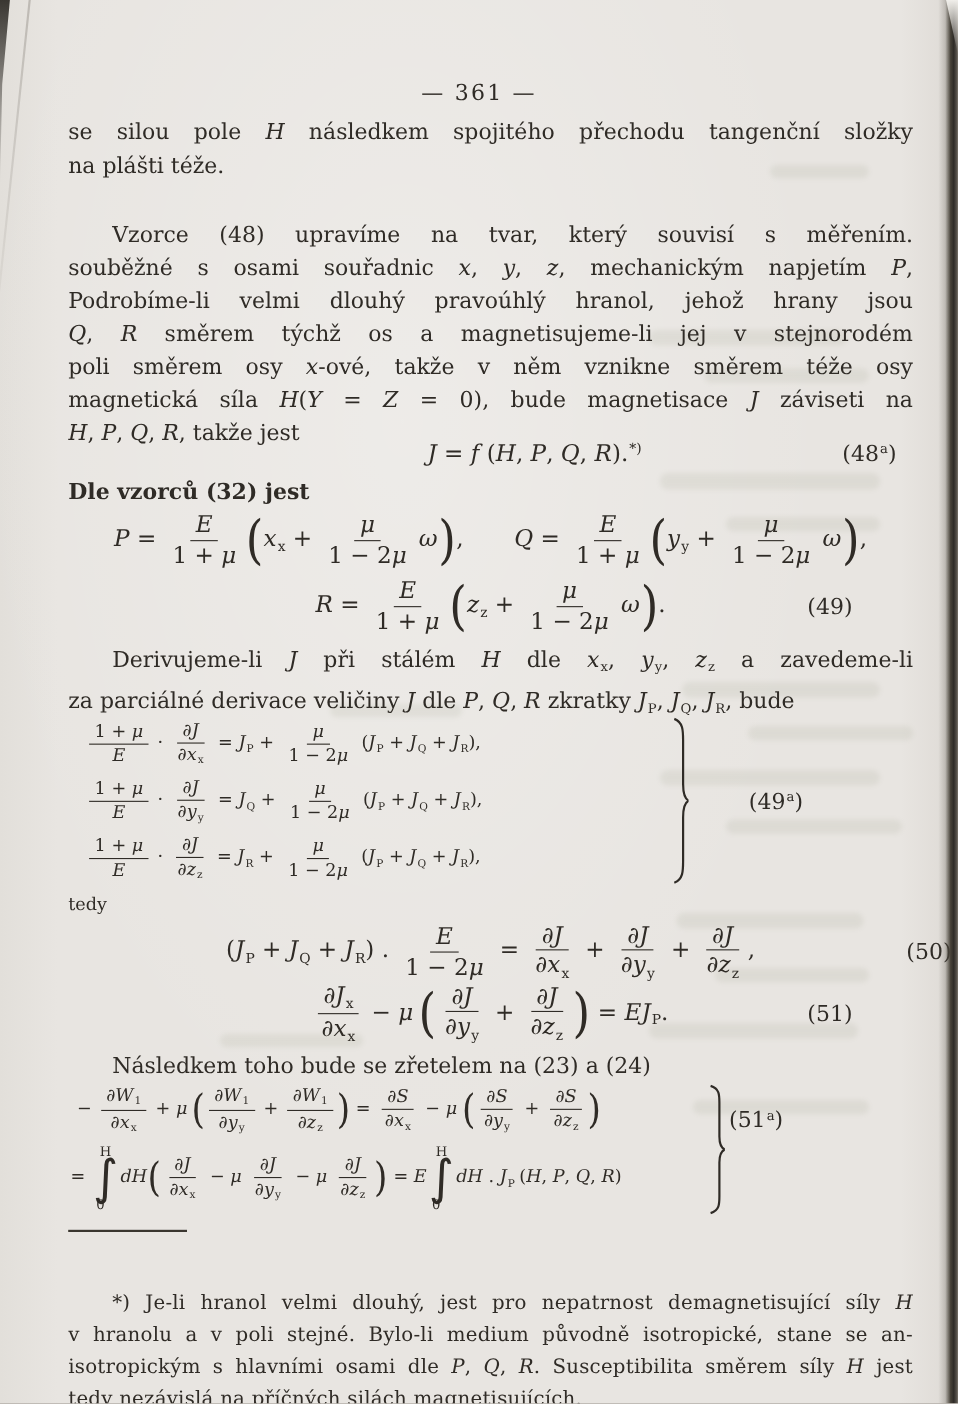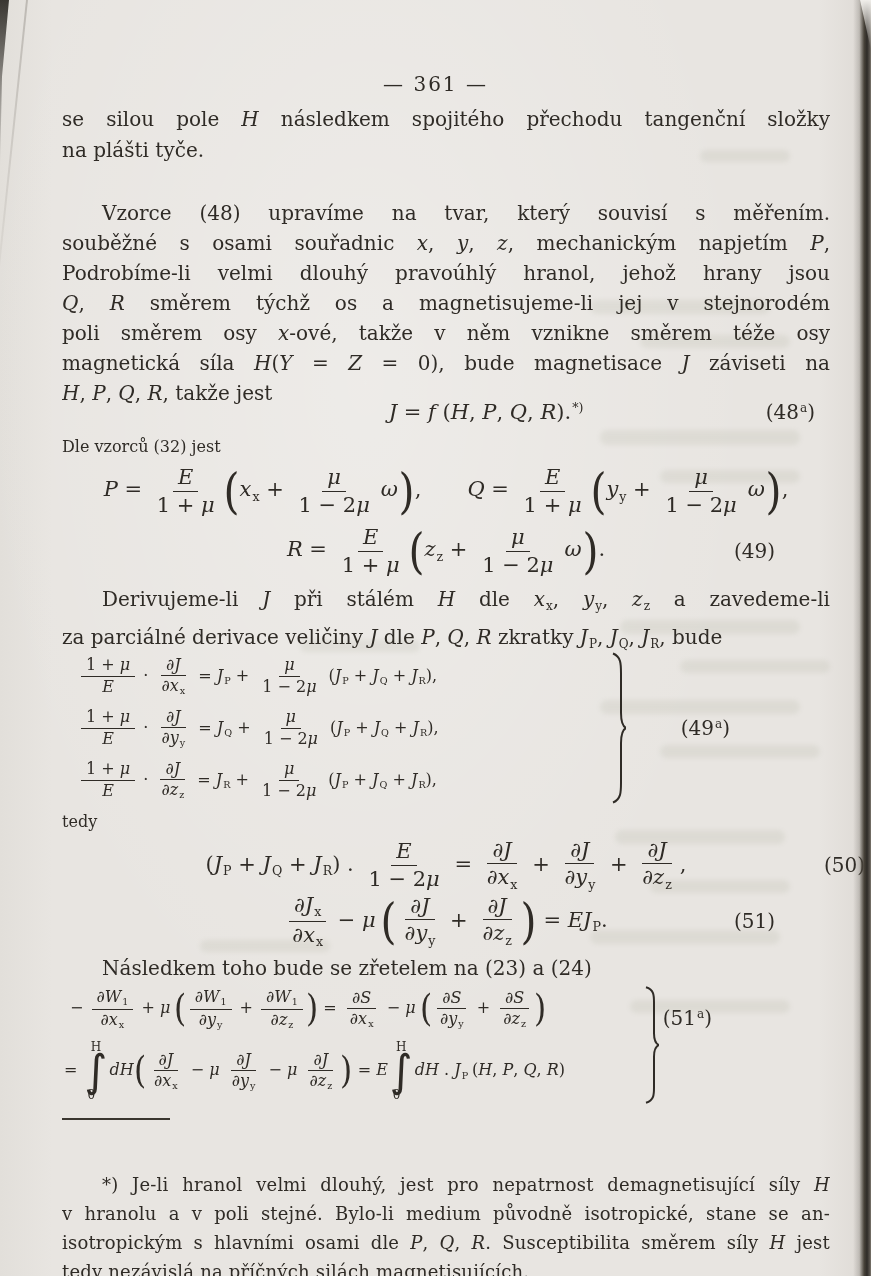--- a/index.html
+++ b/index.html
@@ -27,21 +27,21 @@
   .pagenum{position:absolute; top:72px; left:0; width:100%; height:26px; text-align:center;
     font-size:20px; letter-spacing:2px; z-index:1;}
   
   .col{position:absolute; left:62px; top:0; width:768px; height:100%; z-index:1;}
   .para{position:absolute; left:0; width:100%;}
   .bl{display:block; text-align:justify; text-align-last:justify; overflow:hidden;}
   .bl.last{text-align-last:left;}
   .bl.indent{text-indent:40px;}
   .p1{top:104px; font-size:20px; line-height:31px;}
   .p2{top:198px; font-size:20px; line-height:30px;}
-  .pdle{top:432px; font-size:16px; line-height:30px;}
+  .pdle{top:432px; font-size:20px; line-height:30px;font-weight:bold;}
   .p3{top:584px; font-size:20px; line-height:31px;}
   .ptedy{top:808px; font-size:16px; line-height:28px;}
   .p4{top:954px; font-size:20px; line-height:28px;}
   .fn{top:1126px; font-size:18px; line-height:29px; letter-spacing:0.2px;margin-top:44px;}
   .rule{position:absolute; left:0; top:1118px; width:108px; border-top:2px solid #3a362f;}
   
   .eqrow{position:absolute; left:0; width:100%; display:flex; align-items:center; justify-content:center; font-size:21px;}
   .eqgroup{position:absolute; left:0; width:100%;}
   .grow{display:flex; align-items:center; padding-left:16px;}
   .eqbody{display:inline-block; white-space:nowrap;}
@@ -89,21 +89,21 @@
   <div class="corner-tl"></div>
   <div class="edge-right"></div>
   <div class="corner-tr"></div>
 
   <div class="pagenum">— 361 —</div>
 
   <div class="col">
 
     <div class="para p1">
       <div class="bl"><span class="mr">se silou pole </span><span class="mi">H</span><span class="mr"> následkem spojitého přechodu tangenční složky</span></div>
-      <div class="bl last"><span class="mr">na plášti tyče.</span></div>
+      <div class="bl last"><span class="mr">na plášti téže.</span></div>
     </div>
 
     <div class="para p2">
       <div class="bl indent"><span class="mr">Vzorce (48) upravíme na tvar, který souvisí s měřením.</span></div>
       <div class="bl"><span class="mr">souběžné s osami souřadnic </span><span class="mi">x</span><span class="mr">, </span><span class="mi">y</span><span class="mr">, </span><span class="mi">z</span><span class="mr">, mechanickým napjetím </span><span class="mi">P</span><span class="mr">,</span></div>
       <div class="bl"><span class="mr">Podrobíme-li velmi dlouhý pravoúhlý hranol, jehož hrany jsou</span></div>
       <div class="bl"><span class="mi">Q</span><span class="mr">, </span><span class="mi">R</span><span class="mr"> směrem týchž os a magnetisujeme-li jej v stejnorodém</span></div>
       <div class="bl"><span class="mr">poli směrem osy </span><span class="mi">x</span><span class="mr">-ové, takže v něm vznikne směrem téže osy</span></div>
       <div class="bl"><span class="mr">magnetická síla </span><span class="mi">H</span><span class="mr">(</span><span class="mi">Y</span><span class="mr"> = </span><span class="mi">Z</span><span class="mr"> = 0), bude magnetisace </span><span class="mi">J</span><span class="mr"> záviseti na</span></div>
       <div class="bl last"><span class="mi">H</span><span class="mr">, </span><span class="mi">P</span><span class="mr">, </span><span class="mi">Q</span><span class="mr">, </span><span class="mi">R</span><span class="mr">, takže jest</span></div>

